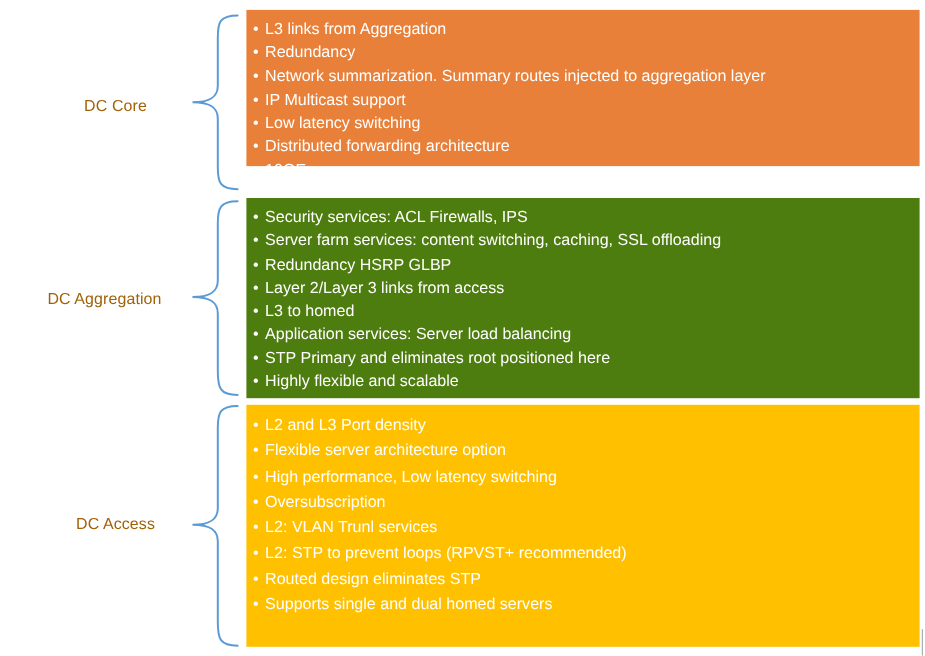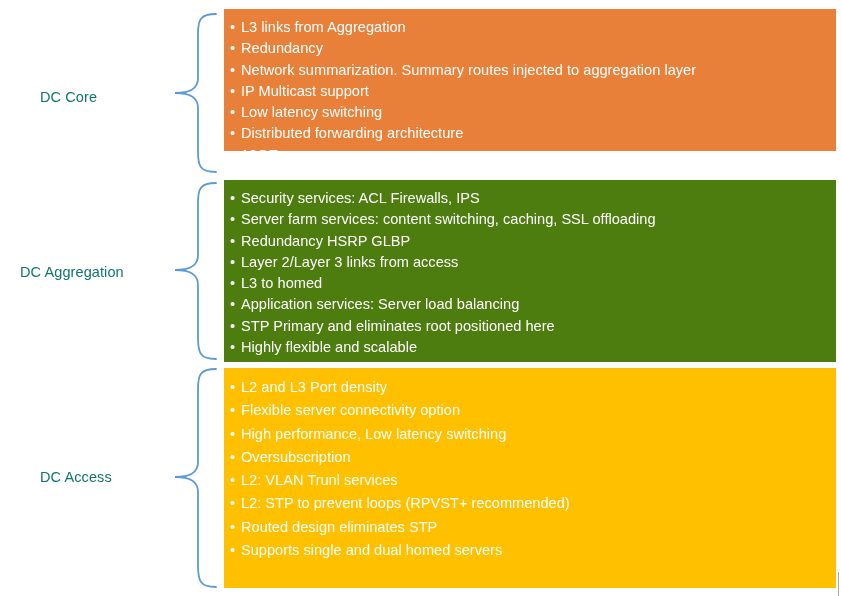--- a/index.html
+++ b/index.html
@@ -19,25 +19,25 @@
     position: absolute;
     left: 0;
     top: 0;
     width: 841px;
     height: 596px;
   }
 
   
   .layer-label {
     position: absolute;
-    color: #0f766e;
+    color: #a16207;
     font-size: 14.5px;
     font-family: "Liberation Sans", sans-serif;
     white-space: nowrap;
-    text-align: left;
+    text-align: center;
     letter-spacing: 0.1px;
   }
 
   
   .brace {
     position: absolute;
     left: 172px;
     width: 46px;
   }
   .brace svg {
@@ -165,21 +165,21 @@
   <div class="brace" style="top:367px; height:222px;">
     <svg viewBox="0 0 46 222" preserveAspectRatio="none" aria-hidden="true">
       <path d="M 44 2 C 28 2 26 8 26 22 L 26 95 C 26 106 18 110 3 110
                C 18 110 26 114 26 125 L 26 198 C 26 214 28 220 44 220" fill="none" stroke="#5B9BD5" stroke-width="1.8" stroke-linecap="round"></path>
     </svg>
   </div>
 
   <div class="content-box box-access">
     <ul class="bullet-list">
       <li>L2 and L3 Port density</li>
-      <li>Flexible server connectivity option</li>
+      <li>Flexible server architecture option</li>
       <li>High performance, Low latency switching</li>
       <li>Oversubscription</li>
       <li>L2: VLAN Trunl services</li>
       <li>L2: STP to prevent loops (RPVST+ recommended)</li>
       <li>Routed design eliminates STP</li>
       <li>Supports single and dual homed servers</li>
     </ul>
   </div>
 
   <div class="edge-hairline"></div>

